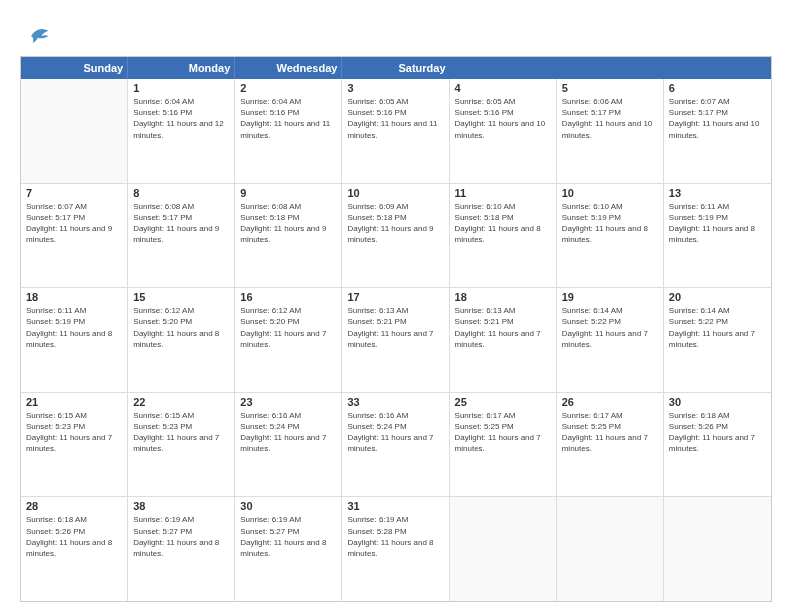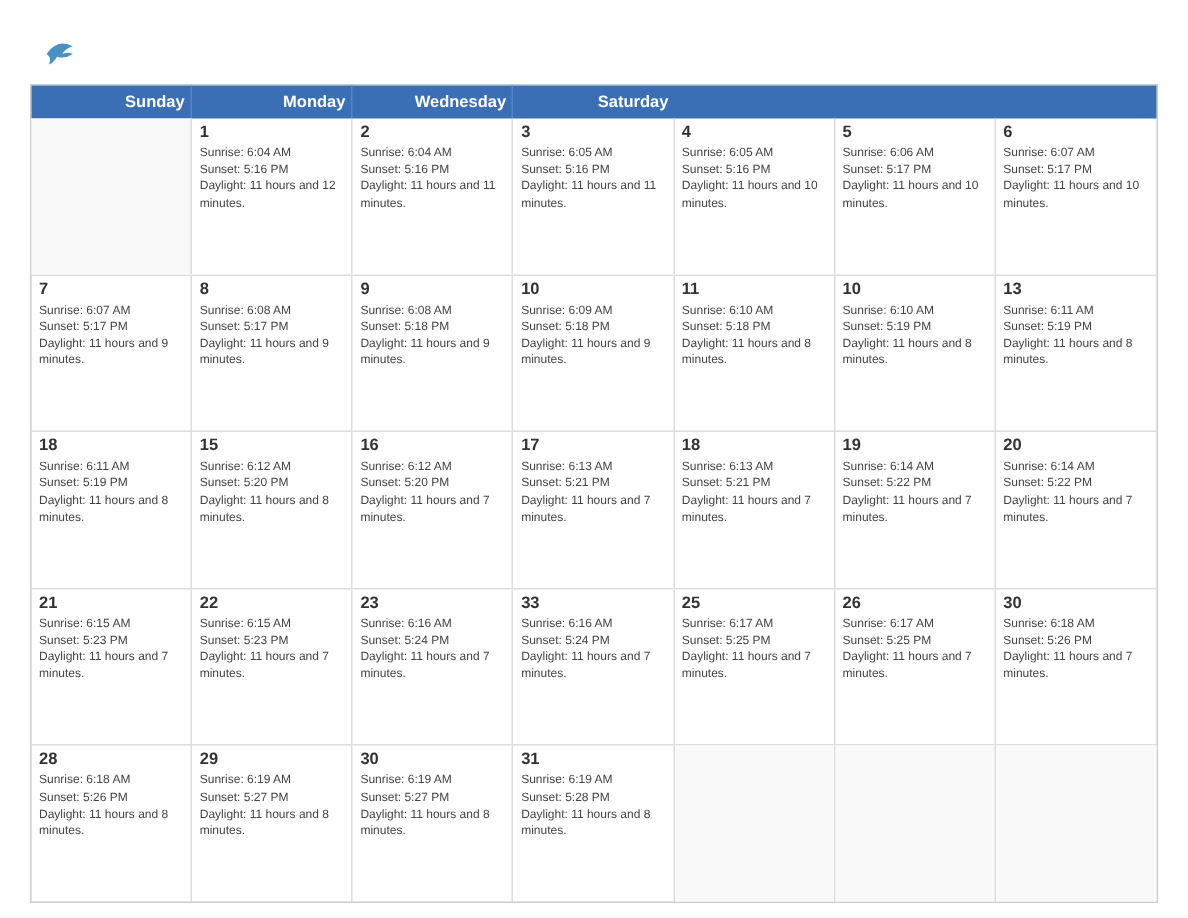--- a/index.html
+++ b/index.html
@@ -262,21 +262,21 @@
             <div class="day-number">30</div>
             <div class="cell-info">Sunrise: 6:18 AM<br>Sunset: 5:26 PM<br>Daylight: 11 hours and 7 minutes.</div>
           </div>
         </div>
         <div class="cal-row">
           <div class="cal-cell">
             <div class="day-number">28</div>
             <div class="cell-info">Sunrise: 6:18 AM<br>Sunset: 5:26 PM<br>Daylight: 11 hours and 8 minutes.</div>
           </div>
           <div class="cal-cell">
-            <div class="day-number">29</div>
+            <div class="day-number">38</div>
             <div class="cell-info">Sunrise: 6:19 AM<br>Sunset: 5:27 PM<br>Daylight: 11 hours and 8 minutes.</div>
           </div>
           <div class="cal-cell">
             <div class="day-number">30</div>
             <div class="cell-info">Sunrise: 6:19 AM<br>Sunset: 5:27 PM<br>Daylight: 11 hours and 8 minutes.</div>
           </div>
           <div class="cal-cell">
             <div class="day-number">31</div>
             <div class="cell-info">Sunrise: 6:19 AM<br>Sunset: 5:28 PM<br>Daylight: 11 hours and 8 minutes.</div>
           </div>

